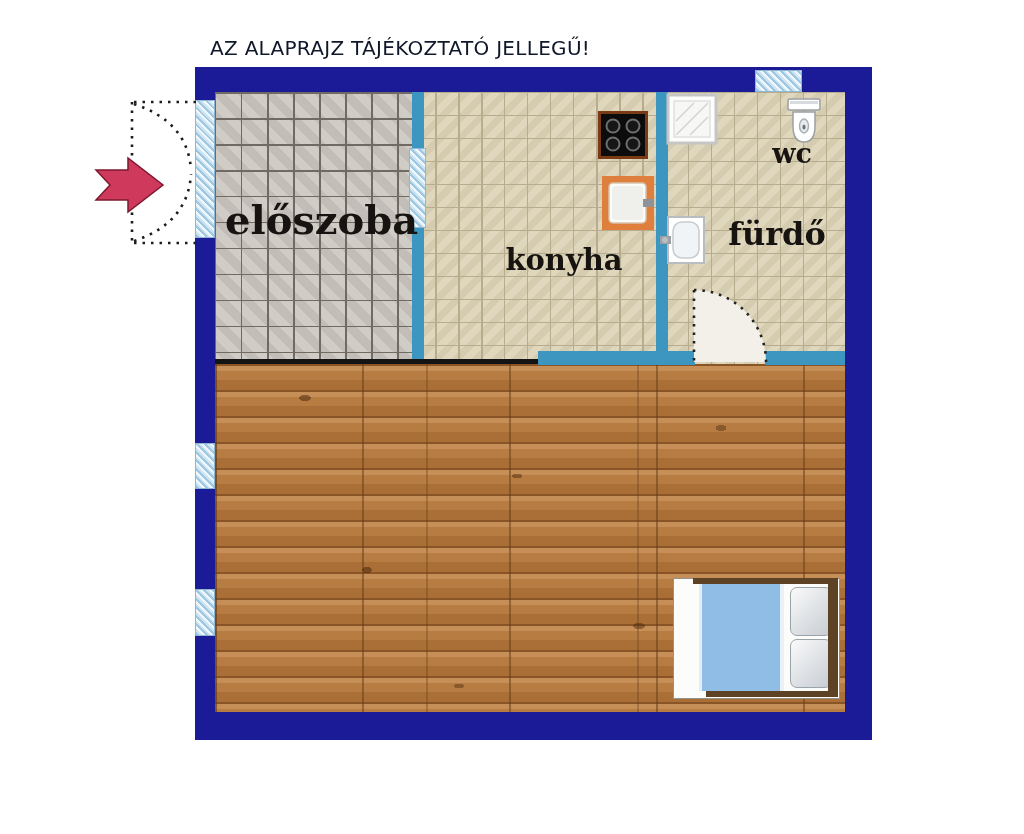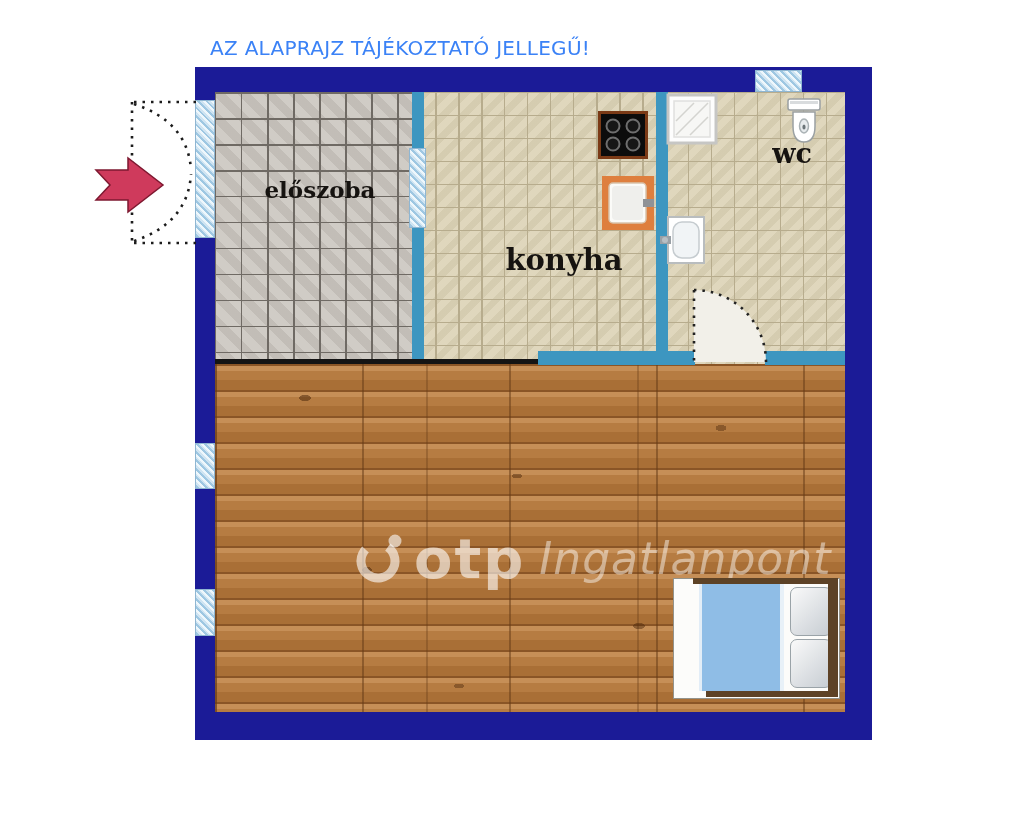--- a/index.html
+++ b/index.html
@@ -1,20 +1,20 @@
 <!DOCTYPE html>
 <html><head>
 <meta charset="utf-8">
 <style>
   html,body{margin:0;padding:0;background:#ffffff;}
   .stage{position:relative;width:1024px;height:834px;background:#ffffff;overflow:hidden;
          font-family:"DejaVu Sans","Liberation Sans",sans-serif;}
   .abs{position:absolute;}
 
-  .page-title{left:210px;top:36px;font-size:20px;color:#3b82f6;letter-spacing:.3px;font-weight:400;}
+  .page-title{left:210px;top:36px;font-size:20px;color:#0f172a;letter-spacing:.3px;font-weight:400;}
 
   
   .navy{background:#1b1b97;}
   .teal{background:#3d96c0;}
   .blackline{background:#141414;}
 
   
   .glass{background:repeating-linear-gradient(45deg,#eef7fc 0 2px,#9ec7e2 2px 4px,#cfe4f2 4px 6px);
          box-shadow:inset 0 0 0 1px #8fb6d2;}
 
@@ -134,32 +134,25 @@
     <rect x="13" y="8" width="26" height="36" rx="9" fill="#f1f4f6" stroke="#c6ccd0" stroke-width="1.5"></rect>
     <rect x="0" y="22" width="11" height="8" fill="#9aa0a6"></rect>
     <circle cx="5" cy="26" r="3" fill="#b9bfc4"></circle>
   </svg>
 
   <svg class="abs" style="left:690px;top:284px;" width="82" height="84" viewBox="0 0 82 84">
     <path d="M4,6 A72,72 0 0 1 76,78 L4,78 Z" fill="#f2f0e9"></path>
     <path d="M4,6 A72,72 0 0 1 76,78 M4,6 L4,78" fill="none" stroke="#222222" stroke-width="2.6" stroke-dasharray="2.5 6"></path>
   </svg>
 
-  <div class="abs room-label" style="left:225px;top:178px;width:190px;font-size:23px;">előszoba</div>
+  <div class="abs room-label" style="left:225px;top:200px;width:190px;font-size:40px;">előszoba</div>
   <div class="abs room-label" style="left:488px;top:246px;width:152px;font-size:29px;">konyha</div>
   <div class="abs room-label" style="left:763px;top:140px;width:58px;font-size:27px;">wc</div>
+  <div class="abs room-label" style="left:713px;top:218px;width:128px;font-size:32px;">fürdő</div>
 
-  <div class="abs watermark" style="left:352px;top:528px;height:60px;">
-    <svg width="54" height="56" viewBox="0 0 54 56">
-      <circle cx="26" cy="31" r="17" fill="none" stroke="rgba(255,255,255,.60)" stroke-width="9" stroke-dasharray="82 26" transform="rotate(-55 26 31)"></circle>
-      <circle cx="43" cy="11" r="6.5" fill="rgba(255,255,255,.60)"></circle>
-    </svg>
-    <span class="wm-brand">otp</span>
-    <span class="wm-name">Ingatlanpont</span>
-  </div>
 
   <div class="abs bed-base" style="left:673px;top:578px;width:165px;height:119px;"></div>
   <div class="abs bed-dark" style="left:693px;top:578px;width:145px;height:6px;"></div>
   <div class="abs bed-blanket" style="left:699px;top:584px;width:78px;height:107px;"></div>
   <div class="abs pillow" style="left:790px;top:587px;width:40px;height:47px;"></div>
   <div class="abs pillow" style="left:790px;top:639px;width:40px;height:47px;"></div>
   <div class="abs bed-dark" style="left:828px;top:578px;width:10px;height:119px;"></div>
   <div class="abs bed-dark" style="left:706px;top:691px;width:122px;height:6px;"></div>
 
 </div>

